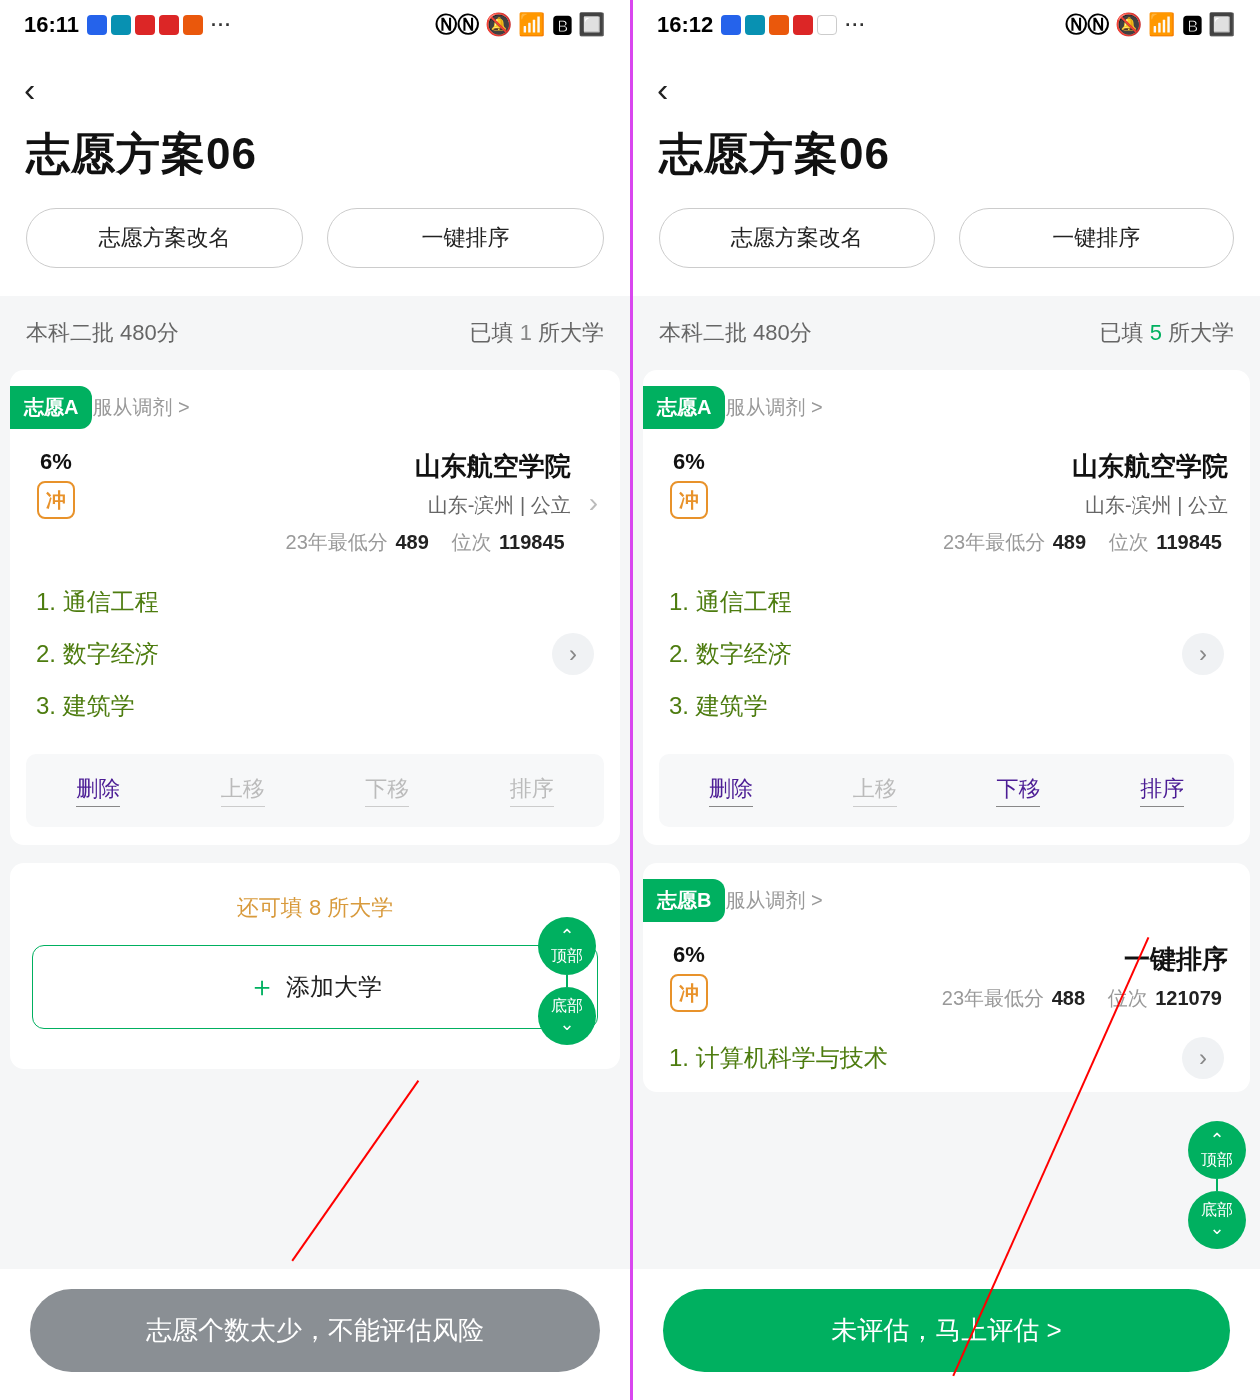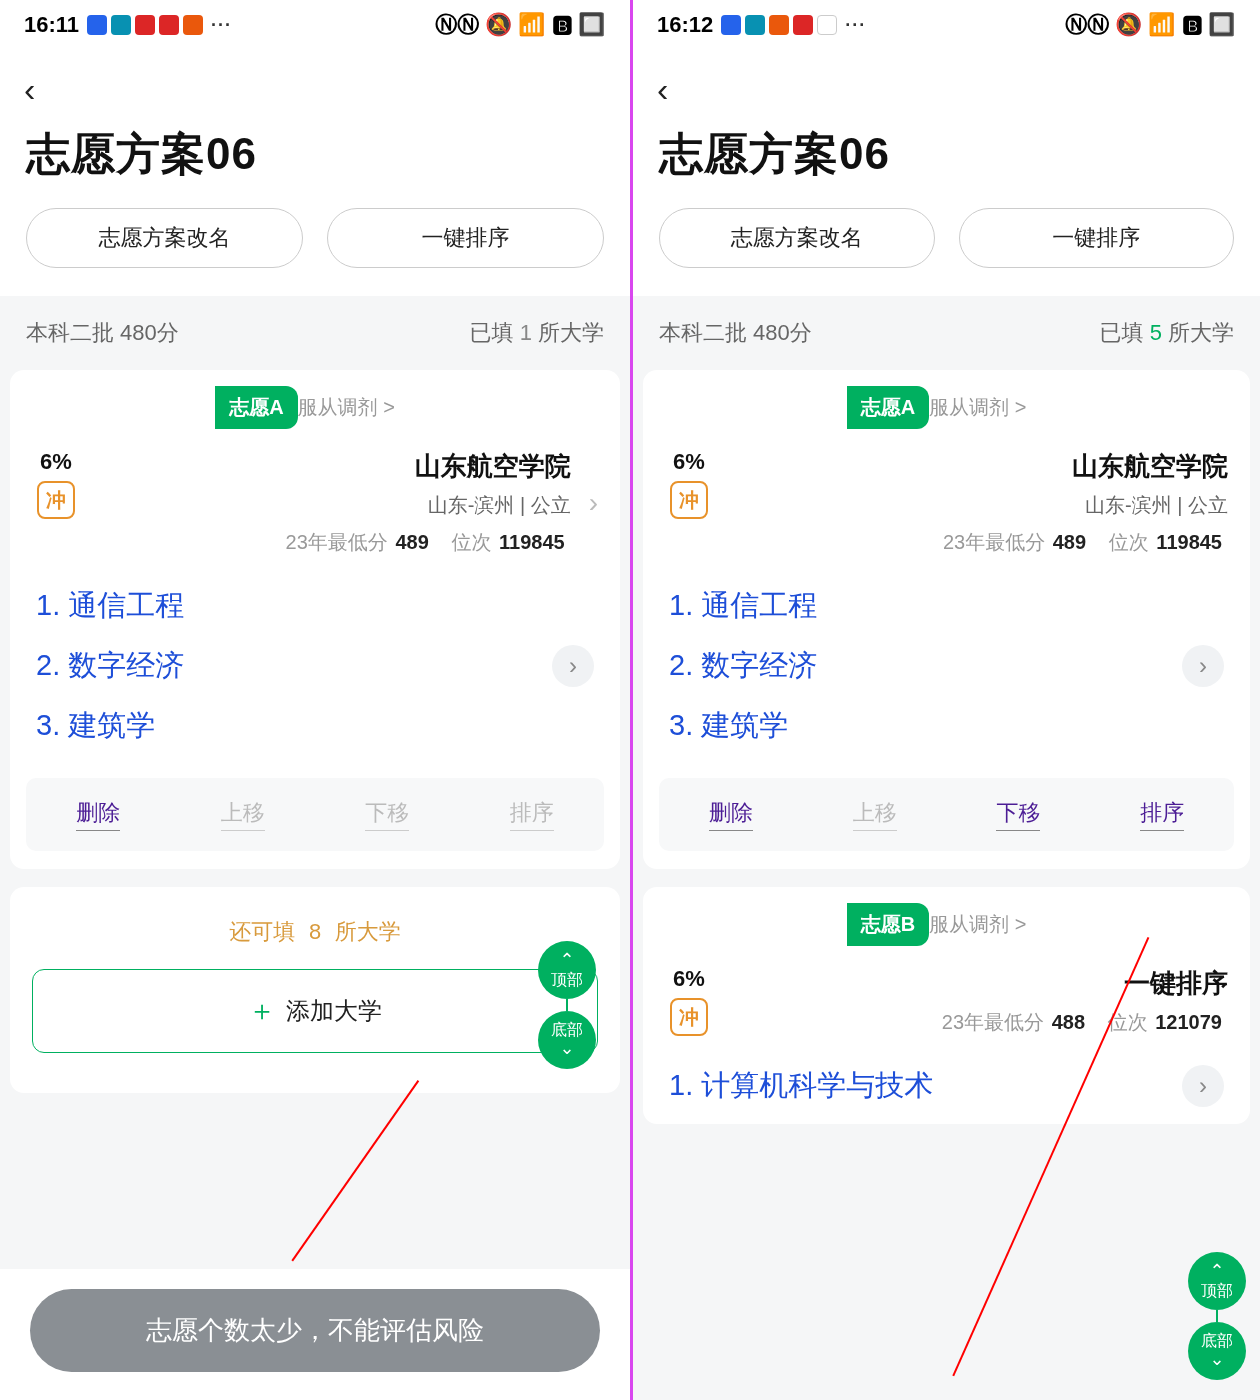--- a/index.html
+++ b/index.html
@@ -28,46 +28,46 @@
 .pill-row { display: flex; gap: 24px; padding: 0 26px 28px; }
 .pill-btn { flex: 1; border: 1.5px solid #ccc; border-radius: 999px; padding: 14px 0; text-align: center; font-size: 22px; color: #222; background: #fff; }
 
 .batch-bar { background: #f5f6f7; padding: 22px 26px; display: flex; justify-content: space-between; font-size: 22px; color: #666; }
 .batch-right .num-green { color: #00b060; }
 .batch-right .num-gray { color: #888; }
 
 .card-area { background: #f5f6f7; padding: 0 10px; flex:1; overflow:hidden;}
 .card { background: #fff; border-radius: 14px; padding: 0 0 14px; margin-bottom: 18px; }
 
-.chip-row { display: flex; justify-content: center; align-items: center; padding: 16px 20px 10px 0; }
+.chip-row { display: flex; justify-content: flex-start; align-items: center; padding: 16px 20px 10px 0; }
 .chip { background: #00b060; color: #fff; font-size: 20px; font-weight:600; padding: 8px 14px; border-radius: 0 12px 12px 0; }
 .adjust { color: #999; font-size: 20px; }
 
 .school-row { display: flex; gap: 18px; padding: 10px 22px 8px; align-items:flex-start;}
 .school-left { display: flex; flex-direction: column; align-items: center; gap: 6px; width:48px;}
 .pct { font-size: 22px; font-weight: 700; color: #111; }
 .chong-badge { width: 38px; height: 38px; border: 2px solid #e8922a; border-radius: 8px; color: #e8922a; display: flex; align-items: center; justify-content: center; font-size: 20px; font-weight:600;}
 .school-mid { flex: 1; text-align: right; }
 .school-name { font-size: 26px; font-weight: 700; color: #111; margin-bottom: 8px; }
 .school-sub { font-size: 20px; color: #666; margin-bottom: 10px; }
 .score-line { font-size: 20px; color: #999; }
 .score-line .val { color: #222; font-weight:600; margin: 0 6px 0 2px; }
 .card-chevron { color: #bbb; font-size: 28px; align-self:center; }
 
 .major-list { padding: 12px 26px 4px; }
 .major-row { display:flex; justify-content:space-between; align-items:center;}
-.major-item { font-size: 29px; color: #1d4ed8; padding: 10px 0; }
+.major-item { font-size: 24px; color: #4d7c0f; padding: 10px 0; }
 .round-chev { width: 42px; height: 42px; border-radius: 50%; background: #f0f2f4; color: #888; display: flex; align-items: center; justify-content: center; font-size: 24px; }
 
 .action-bar { background: #f7f8f9; margin: 18px 16px 4px; border-radius: 10px; display: flex; justify-content: space-around; padding: 20px 0; }
 .act-btn { font-size: 22px; color: #4c1d95; border-bottom: 1.5px solid #888; padding-bottom:2px;}
 .act-btn.disabled { color: #bbb; border-bottom-color:#ccc; }
 
 .add-card { background: #fff; border-radius: 14px; padding: 30px 22px 40px; text-align: center; position:relative;}
-.add-hint { color: #d89a3c; font-size: 22px; margin-bottom: 22px; font-family: Liberation Mono, monospace; }
+.add-hint { color: #d89a3c; font-size: 22px; margin-bottom: 22px; }
 .add-box { border: 1.5px solid #00b060; border-radius: 12px; padding: 22px 0; display: flex; align-items: center; justify-content: center; gap: 10px; font-size: 24px; color: #222; }
 .plus { color: #00b060; font-size: 28px; font-weight:300;}
 
 .float-btns { position: absolute; right: 24px; display:flex; flex-direction:column; align-items:center; gap:0;}
 .float-btns .line-connect { width:2px; height:12px; background:#00b060;}
 .fab { width: 58px; height: 58px; border-radius: 50%; background: #00b060; color: #fff; display: flex; flex-direction: column; align-items: center; justify-content: center; font-size: 16px; line-height:1.1;}
 .fab .arrow { font-size: 18px; }
 
 .bottom-bar { padding: 20px 30px 28px; background:#fff;}
 .big-btn { width: 100%; border-radius: 999px; padding: 24px 0; text-align: center; font-size: 26px; color:#fff; }
@@ -291,15 +291,18 @@
           <span>顶部</span>
         </div>
       <div class="line-connect"></div>
       <div class="fab">
           <span>底部</span>
           <span class="arrow">⌄</span>
         </div>
     </div>
   </div>
 
+  <div class="bottom-bar">
+    <div class="big-btn green">未评估，马上评估 &gt;</div>
+  </div>
 
   <div class="annotation-line" style="left:320px; top:1375px; width:480px; transform:rotate(-66deg);"></div>
 </div>
 
 </body></html>

